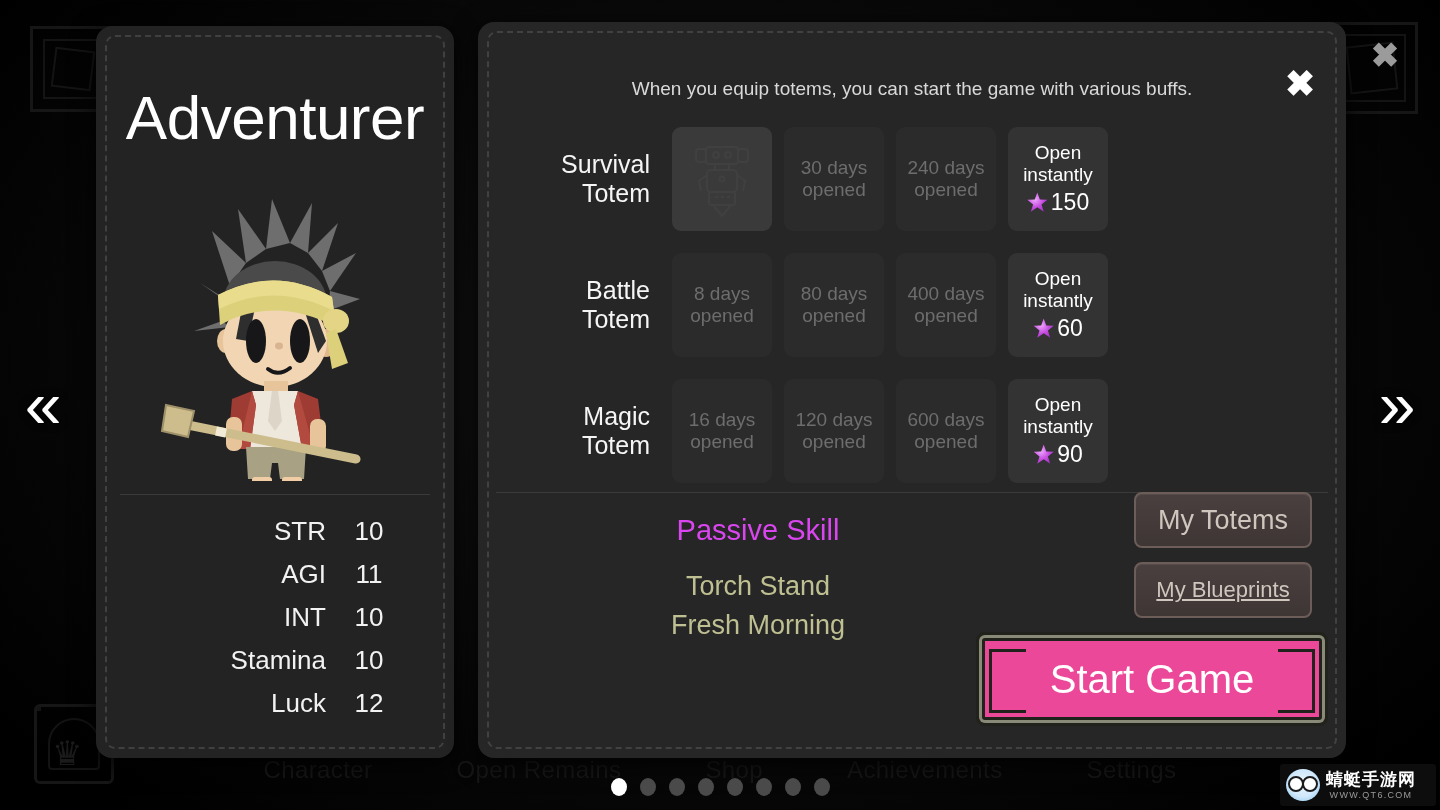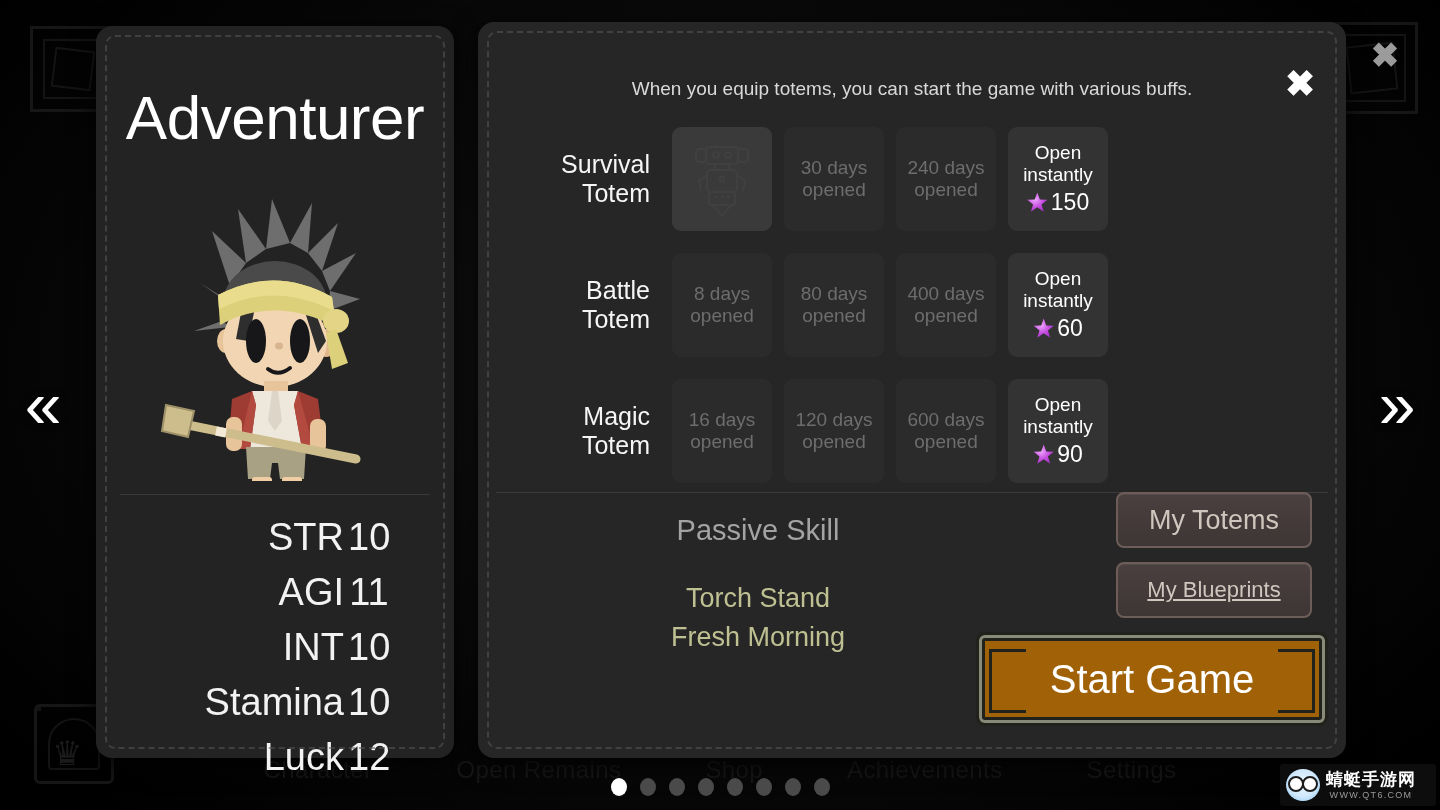--- a/index.html
+++ b/index.html
@@ -137,23 +137,23 @@
   .stat-list {
     position: absolute;
     left: 0; right: 0; top: 490px;
     display: flex; flex-direction: column; gap: 12px;
     align-items: center;
   }
   .stat-row {
     display: flex;
     width: 230px;
     justify-content: flex-end;
-    gap: 4px;
+    gap: 22px;
     color: #f2f2f2;
-    font-size: 38px;
+    font-size: 26px;
   }
   .stat-row .stat-label { text-align: right; }
   .stat-row .stat-value { width: 42px; text-align: center; }
 
   
   #totem-panel {
     left: 478px; top: 22px;
     width: 868px; height: 736px;
     background: #262626;
   }
@@ -249,53 +249,53 @@
     height: 1px;
     background: #3b3b3b;
   }
   .passive-block {
     position: absolute;
     left: 0; top: 492px;
     width: 560px;
     text-align: center;
   }
   .passive-heading {
-    color: #a3a3a3;
+    color: #d946ef;
     font-size: 29px;
-    margin-bottom: 32px;
+    margin-bottom: 20px;
   }
   .passive-item {
     color: #bfc092;
     font-size: 27px;
     line-height: 1.45;
   }
 
   .side-buttons {
     position: absolute;
     right: 34px; top: 470px;
     display: flex; flex-direction: column; align-items: flex-end; gap: 14px;
   }
   .brown-btn {
-    width: 196px; height: 56px;
+    width: 178px; height: 56px;
     background: linear-gradient(#4b4040, #3e3535);
     border: 2px solid #6c5d59;
     border-radius: 8px;
     color: #cfc6bd;
     display: flex; align-items: center; justify-content: center;
     cursor: pointer;
     box-shadow: inset 0 1px 0 rgba(255,255,255,.06);
   }
   .brown-btn.big { font-size: 27px; }
   .brown-btn.small { font-size: 22px; text-decoration: underline; }
 
   .start-btn {
     position: absolute;
     right: 24px; bottom: 38px;
     width: 340px; height: 82px;
-    background: #a16207;
+    background: #ec4899;
     border: 3px solid #22221c;
     border-radius: 3px;
     display: flex; align-items: center; justify-content: center;
     color: #ffffff;
     font-size: 40px;
     cursor: pointer;
     box-shadow: 0 0 0 3px #8a8a78, 0 0 0 6px #22221c;
   }
   .start-btn::before,
   .start-btn::after {

